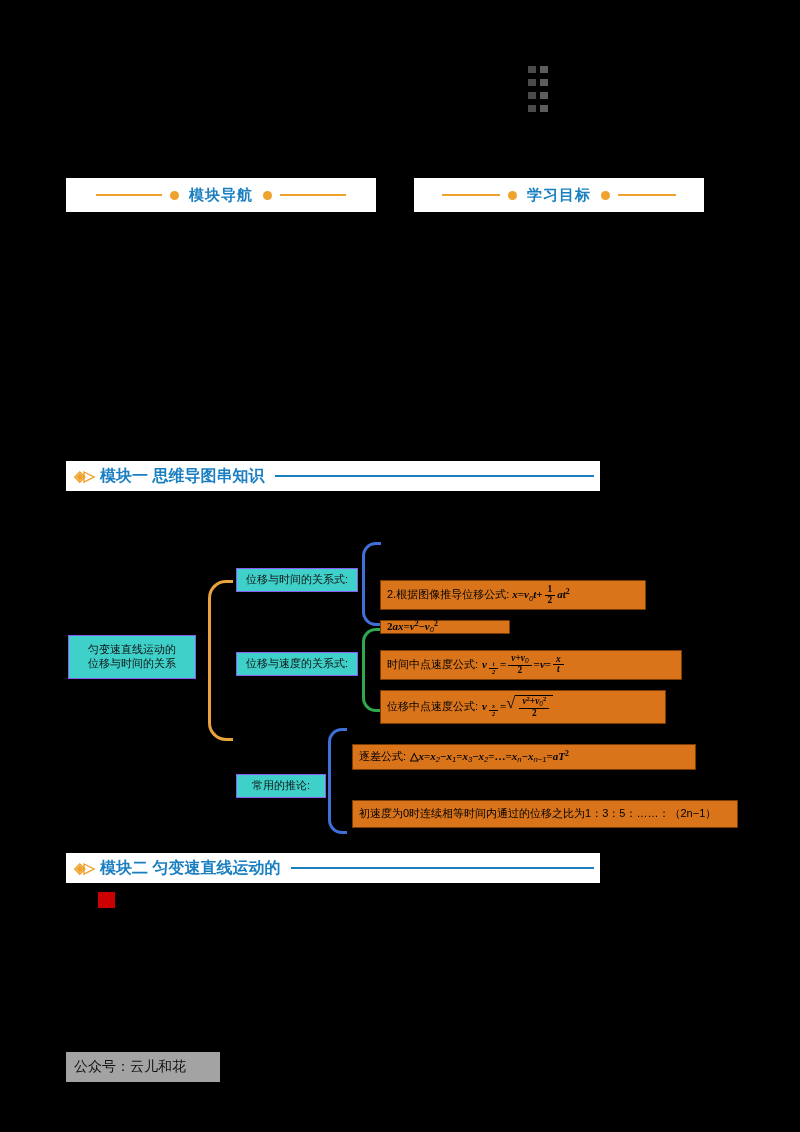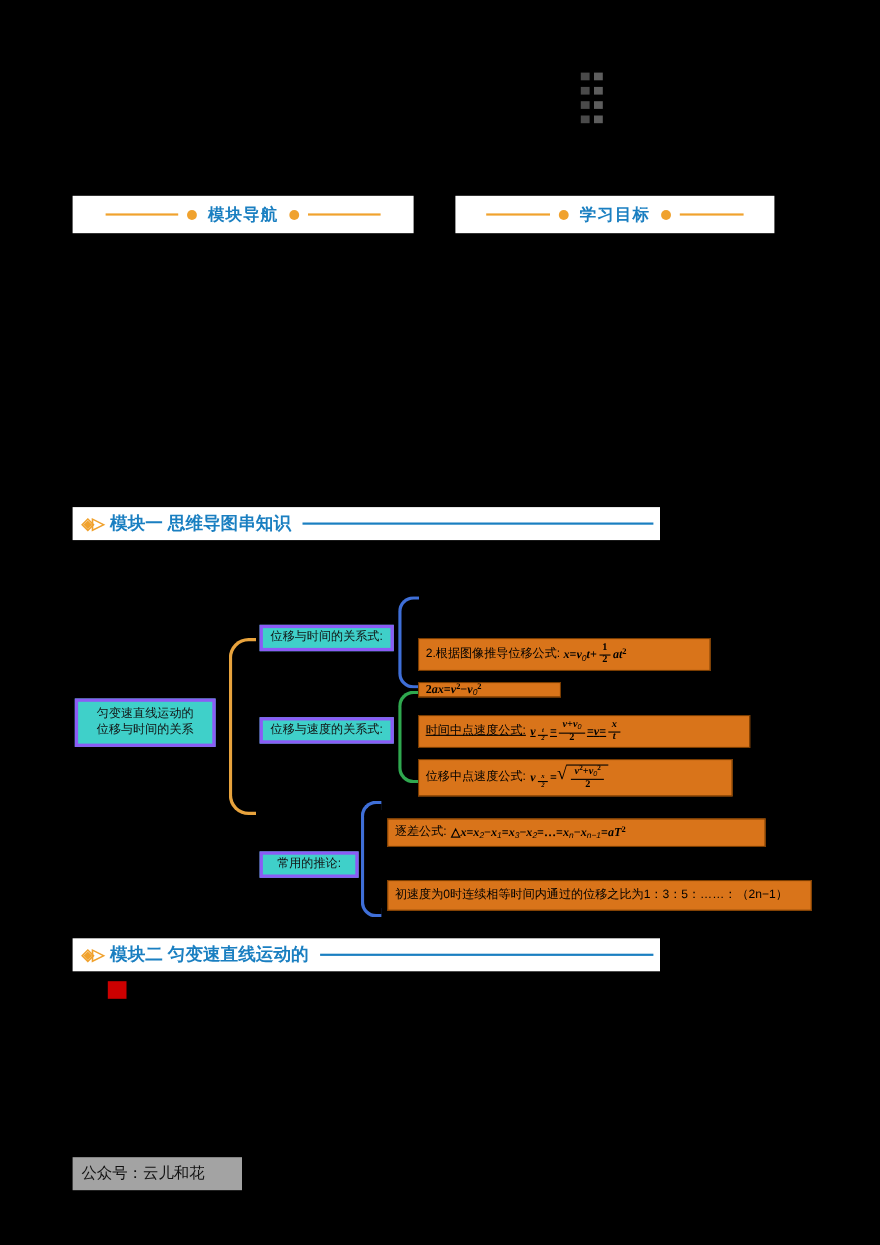--- a/index.html
+++ b/index.html
@@ -139,21 +139,21 @@
     position: absolute;
     box-sizing: border-box;
     display: flex;
     align-items: center;
     font-size: 11px;
     line-height: 1.25;
     color: #111111;
   }
   .node.teal {
     background: #3fd0c9;
-    border: 3px solid #8b5cf6;
+    border: 1px solid #8b5cf6;
     padding: 3px 5px;
     justify-content: center;
     text-align: center;
   }
   .node.orange {
     background: #d9741a;
     border: 1px solid #7a3c00;
     padding: 3px 6px;
     color: #000000;
   }
@@ -259,21 +259,21 @@
         </span><span class="mi">at</span><span class="sup mn">2</span>
     </span>
   </div>
 
   <div class="node orange" style="left:320px; top:100px; width:130px; height:14px;">
     <span>
       <span class="mn">2</span><span class="mi">ax</span><span class="mn">=</span><span class="mi">v</span><span class="sup mn">2</span><span class="mn">−</span><span class="mi">v</span><span class="sub">0</span><span class="sup mn">2</span>
     </span>
   </div>
 
-  <div class="node orange" style="left:320px; top:130px; width:302px; height:30px;text-decoration:underline;">
+  <div class="node orange" style="left:320px; top:130px; width:302px; height:30px;">
     <span>时间中点速度公式:</span>
     <span style="margin-left:4px;">
       <span class="mi">v</span><span class="sub"><span class="frac" style="font-size:0.8em">
             <span class="num mn">t</span>
             <span class="den mn">2</span>
           </span></span><span class="mn">=</span><span class="frac">
           <span class="num"><span class="mi">v</span><span class="mn">+</span><span class="mi">v</span><span class="sub">0</span></span>
           <span class="den mn">2</span>
         </span><span class="mn">=</span><span class="mi">v</span><span class="mn">=</span><span class="frac">
           <span class="num mi">x</span>

